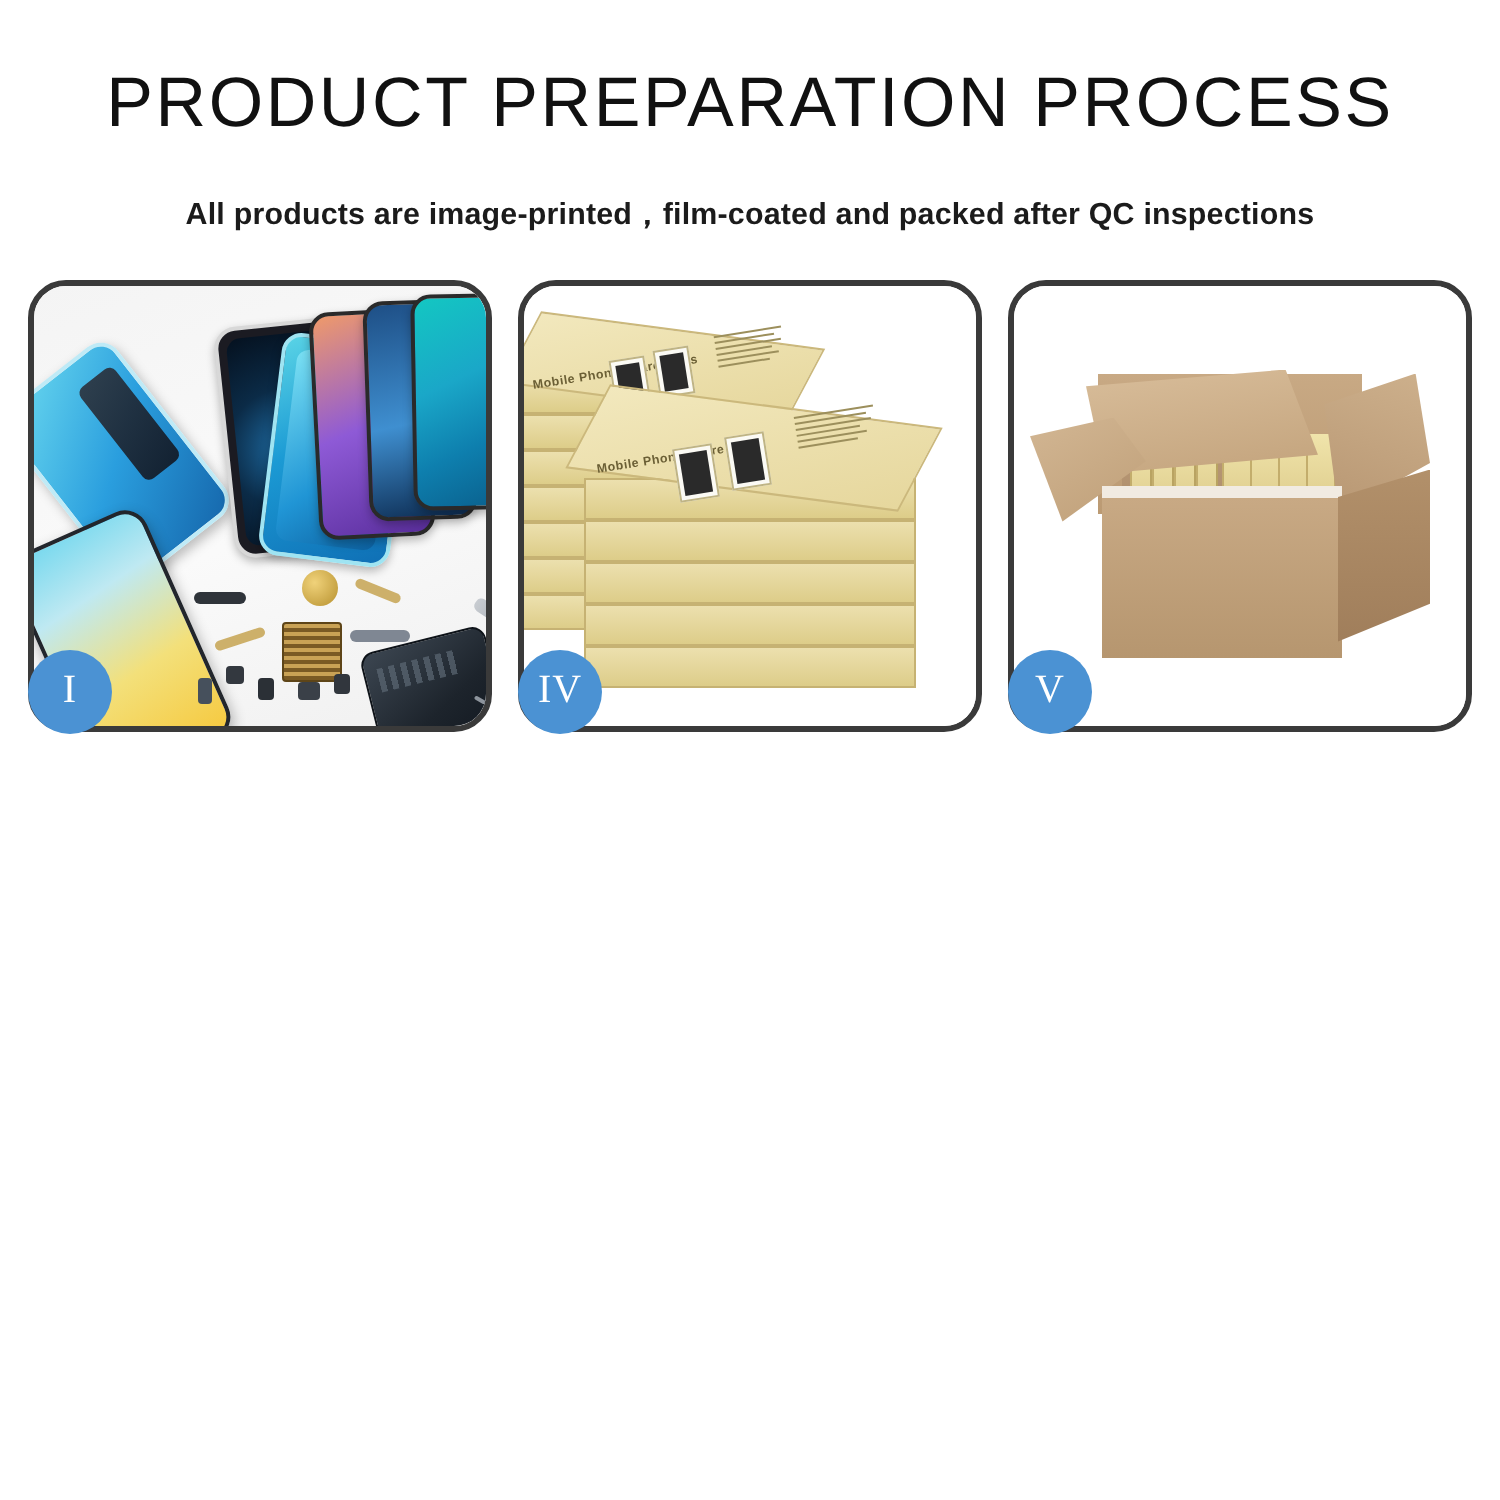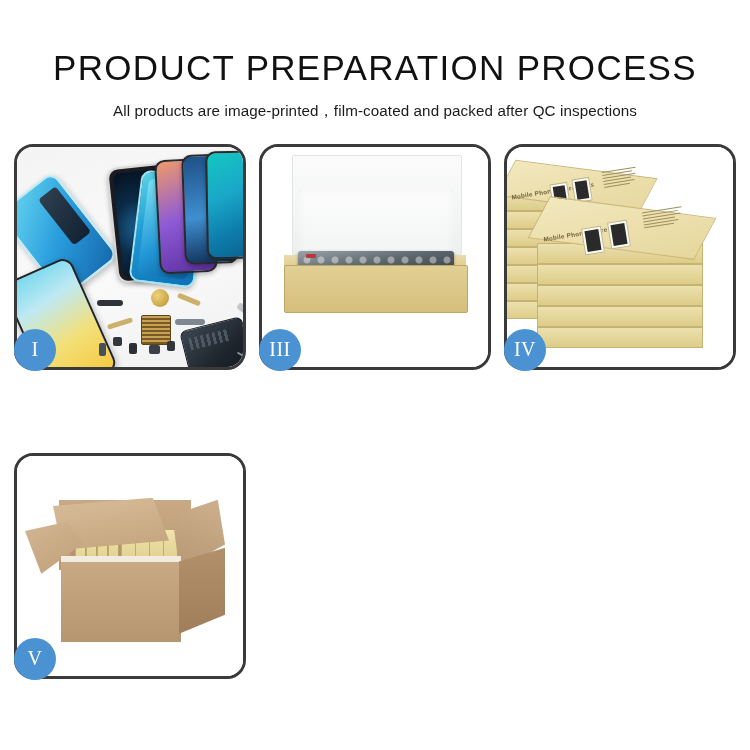--- a/index.html
+++ b/index.html
@@ -5,34 +5,34 @@
   html,body{margin:0;padding:0;}
   body{
     width:750px;height:750px;
     background:#ffffff;
     font-family:"Liberation Sans", sans-serif;
     overflow:hidden;
   }
   .page{position:relative;width:750px;height:750px;}
 
   
-  .header{padding-top:50px;text-align:center;}
+  .header{padding-top:34px;text-align:center;}
   .title{
     font-size:35px;
     letter-spacing:1.3px;
     font-weight:400;
     color:#111111;
     line-height:1.05;
     white-space:nowrap;
   }
   .subtitle{
-    margin-top:14px;
+    margin-top:26px;
     font-size:15.2px;
     color:#1b1b1b;
-    font-weight:400;
+    font-weight:700;
     letter-spacing:.1px;
     white-space:nowrap;
   }
 
   
   .grid{
     margin:22px auto 0 auto;
     width:722px;
     display:grid;
     grid-template-columns:232px 232px 232px;
@@ -345,31 +345,20 @@
             <span style="left:0;top:0;transform:rotate(30deg)"></span>
 
             <span style="left:2px;top:11px;transform:rotate(65deg)"></span>
           </span>
         </div>
       </div>
       <div class="badge">I</div>
     </div>
 
 
-    <div class="panel">
-      <div class="panel-inner p3">
-        <div class="box3-lidback"></div>
-        <div class="box3-foam"></div>
-        <div class="box3-side"></div>
-        <div class="box3-item"></div>
-        <div class="box3-red"></div>
-        <div class="box3-front"></div>
-      </div>
-      <div class="badge">III</div>
-    </div>
 
     <div class="panel">
       <div class="panel-inner p4">
         <div class="stackwrap">
 
           <div class="sbox" style="left:-2px;top:46px;width:96px;height:16px;"></div>
           <div class="sbox" style="left:-2px;top:64px;width:96px;height:16px;"></div>
           <div class="sbox" style="left:-2px;top:82px;width:96px;height:16px;"></div>
           <div class="sbox" style="left:-2px;top:100px;width:96px;height:16px;"></div>
           <div class="sbox" style="left:-2px;top:118px;width:96px;height:16px;"></div>

